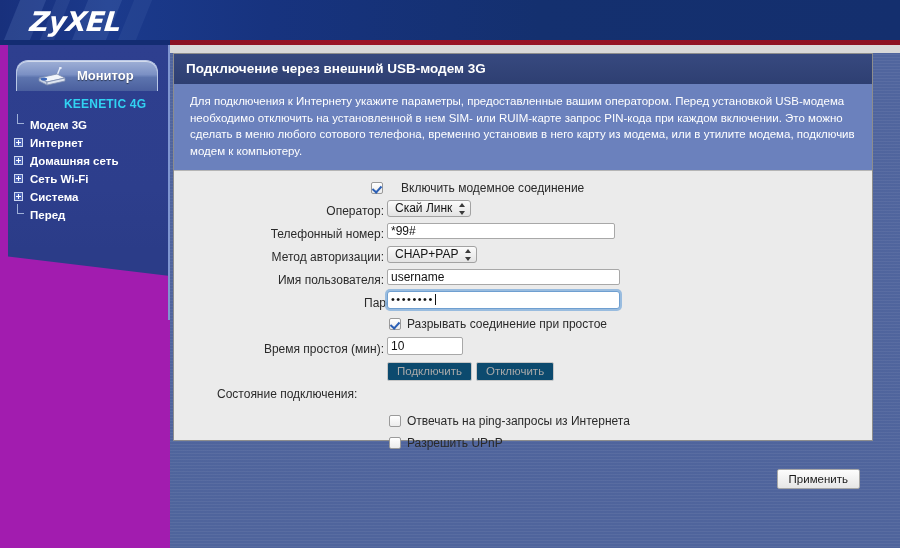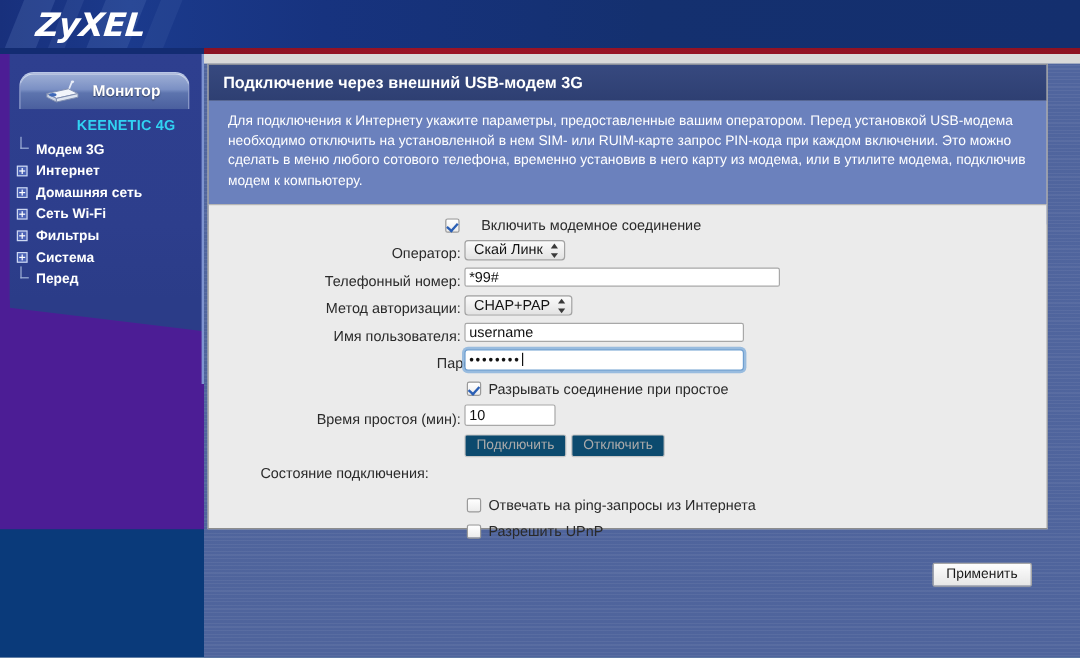--- a/index.html
+++ b/index.html
@@ -38,22 +38,22 @@
     position:absolute;left:0;top:40px;width:900px;height:5px;
     background:linear-gradient(90deg,#7a1020 0%,#9b1426 40%,#8d1222 100%);
   }
   .redstripe .gap{
     position:absolute;left:0;top:0;width:170px;height:5px;
     background:#132c72;
   }
 
   
   .leftcol{
-    position:absolute;left:0;top:45px;width:170px;height:396px;
-    background:#4c1d95;
+    position:absolute;left:0;top:45px;width:170px;height:503px;
+    background:#a21caf;
   }
   .navpanel{
     position:absolute;left:8px;top:0px;width:162px;height:205px;
     background:linear-gradient(180deg,#2e3f8f 0%,#2d3e8c 70%,#2b3c88 100%);
     border-right:2px solid #6d86c8;
     border-bottom:none;
   }
   .navpanel:after{
     content:"";position:absolute;left:0;bottom:-26px;width:100%;height:28px;
     background:linear-gradient(180deg,#2b3c88 0%,#2b3c88 100%);
@@ -261,24 +261,20 @@
       <div class="nav-item">
         <span class="plus"></span>
         <span>Домашняя сеть</span>
       </div>
       <div class="nav-item">
         <span class="plus"></span>
         <span>Сеть Wi-Fi</span>
       </div>
       <div class="nav-item">
         <span class="plus"></span>
-        <span>Фильтры</span>
-      </div>
-      <div class="nav-item">
-        <span class="plus"></span>
         <span>Система</span>
       </div>
       <div class="nav-item">
         <span class="tee"></span>
         <span>Перед</span>
       </div>
     </div>
   </div>
 
   <div class="rightbg"></div>
@@ -298,21 +294,21 @@
         <span class="chklabel">Включить модемное соединение</span>
       </div>
 
       <div class="flabel" style="left:0px;top:32px;">Оператор:</div>
       <div class="fselect" style="left:213px;top:29px;">
         <span>Скай Линк</span>
         <span class="arrows"></span>
       </div>
 
       <div class="flabel" style="left:0px;top:55px;">Телефонный номер:</div>
-      <div class="finput" style="left:213px;top:52px;width:263px;">
+      <div class="finput" style="left:213px;top:52px;width:228px;">
         <span>*99#</span>
       </div>
 
       <div class="flabel" style="left:0px;top:78px;">Метод авторизации:</div>
       <div class="fselect" style="left:213px;top:75px;">
         <span>CHAP+PAP</span>
         <span class="arrows"></span>
       </div>
 
       <div class="flabel" style="left:0px;top:101px;">Имя пользователя:</div>

